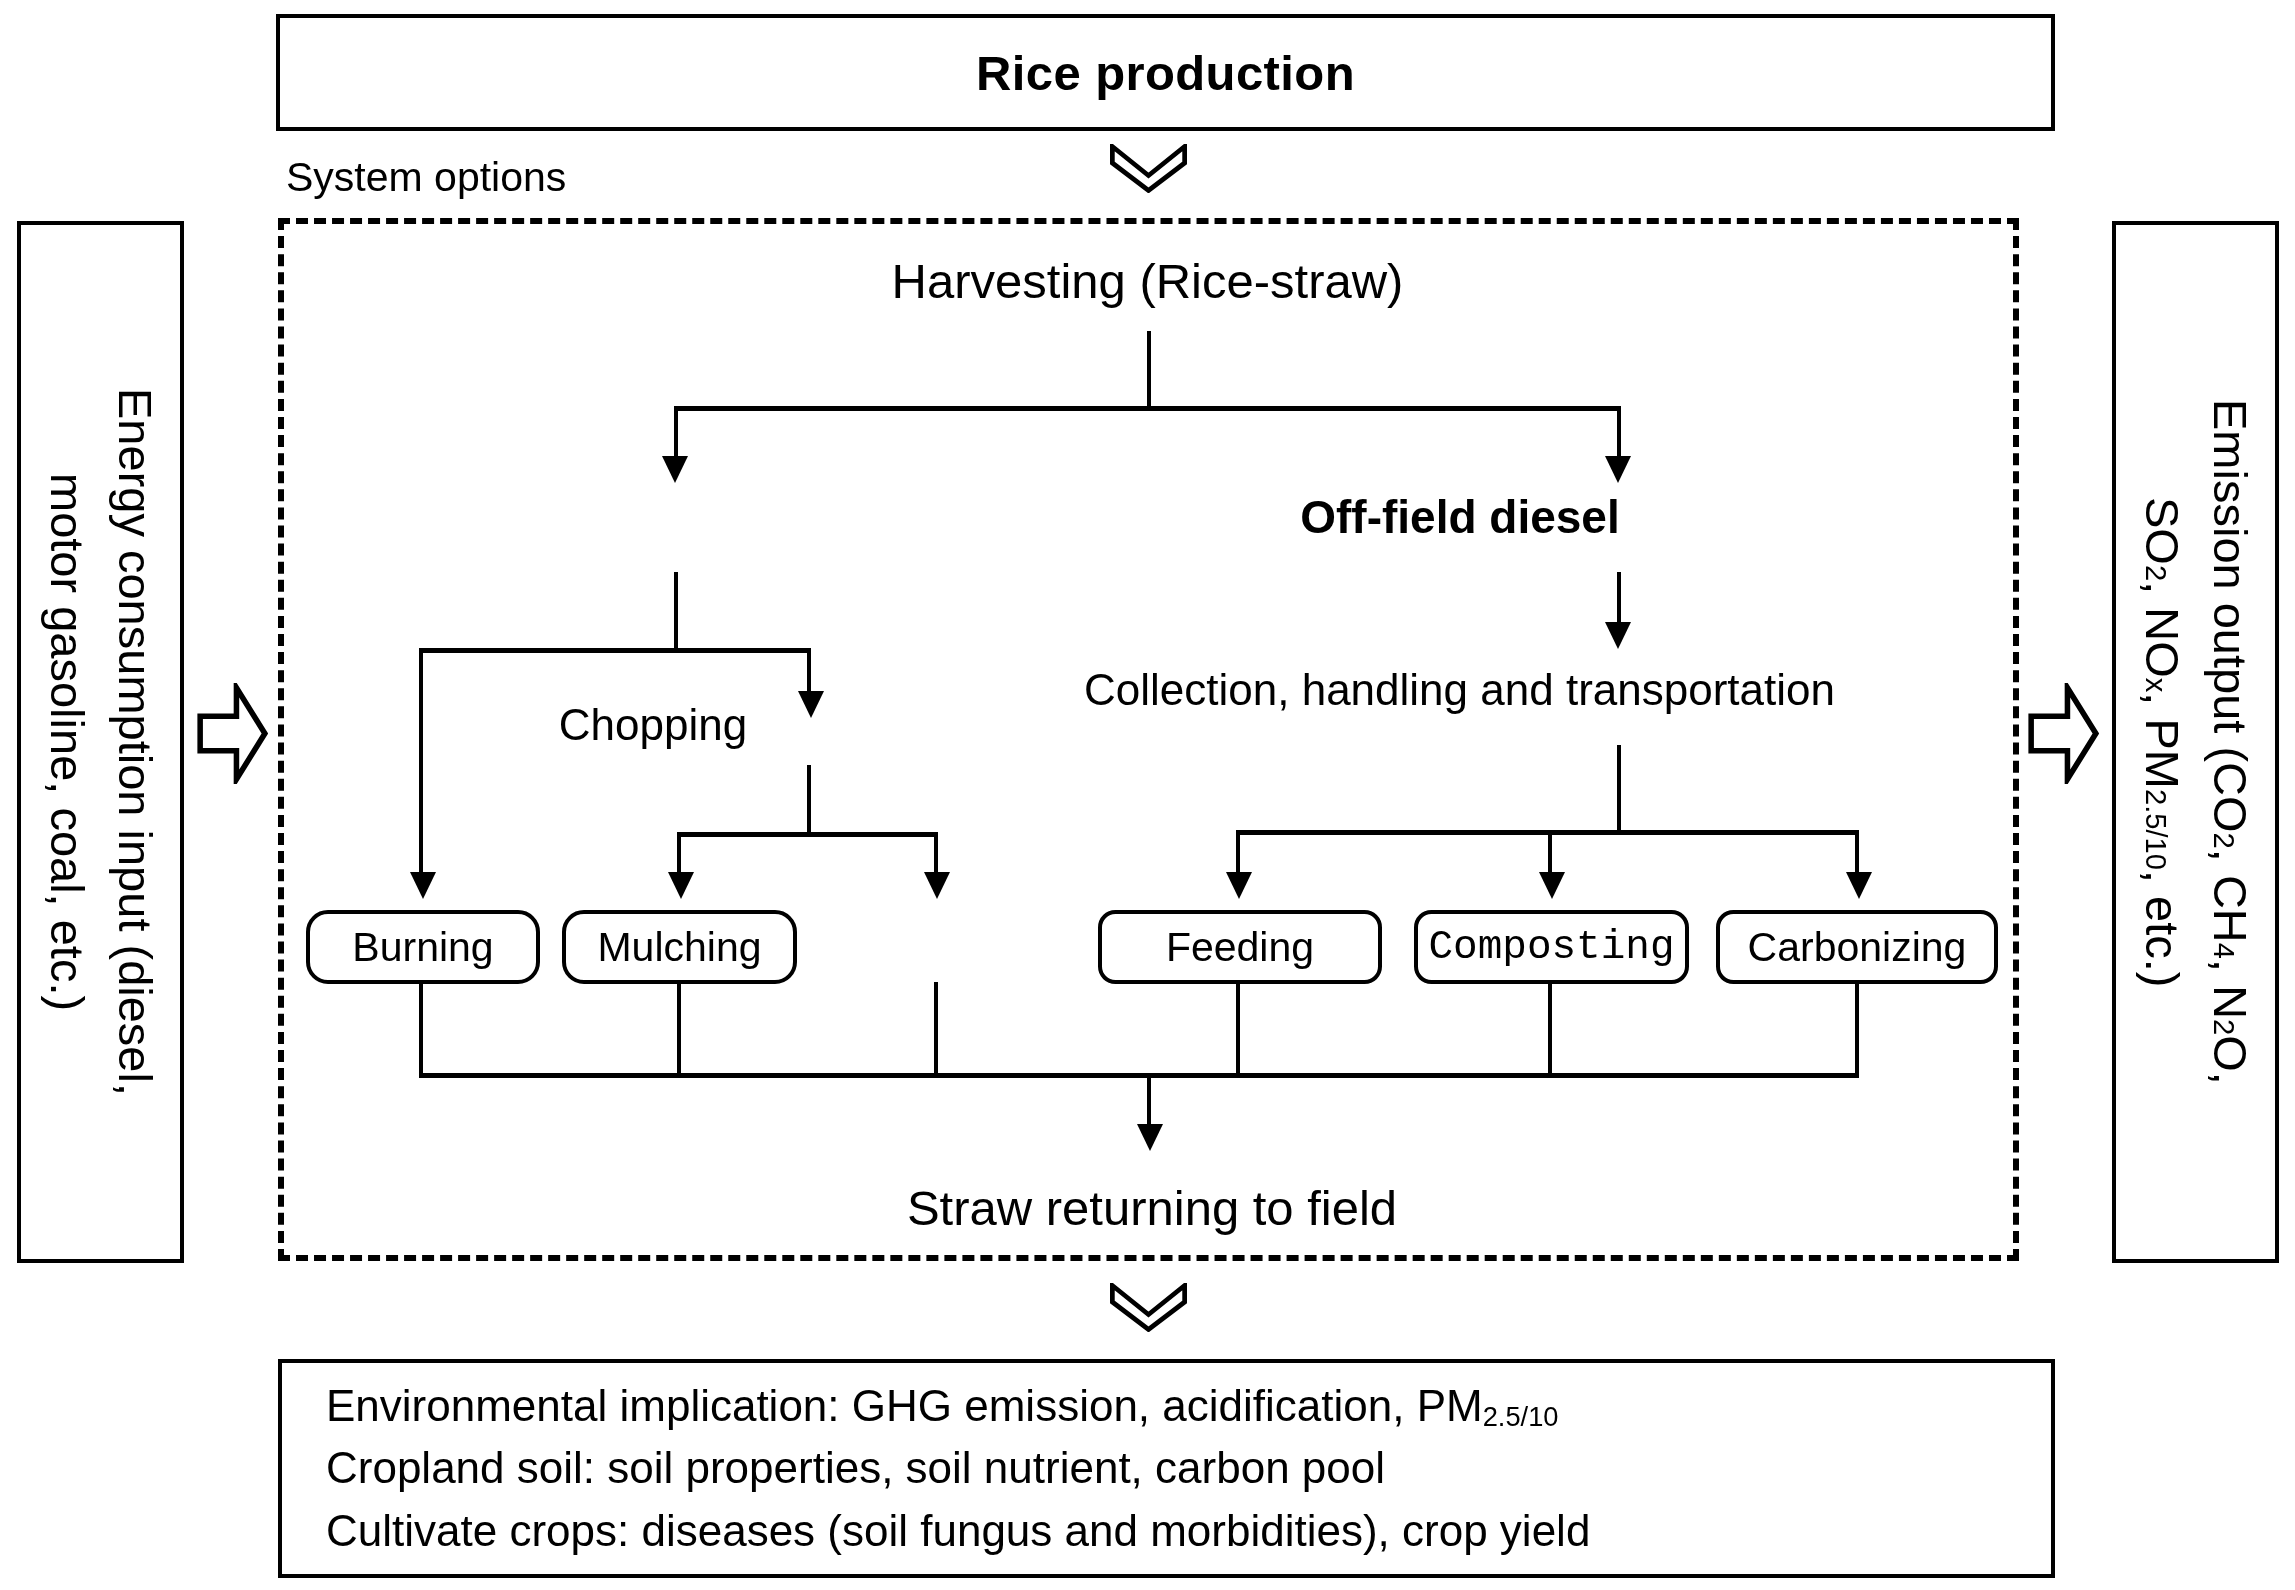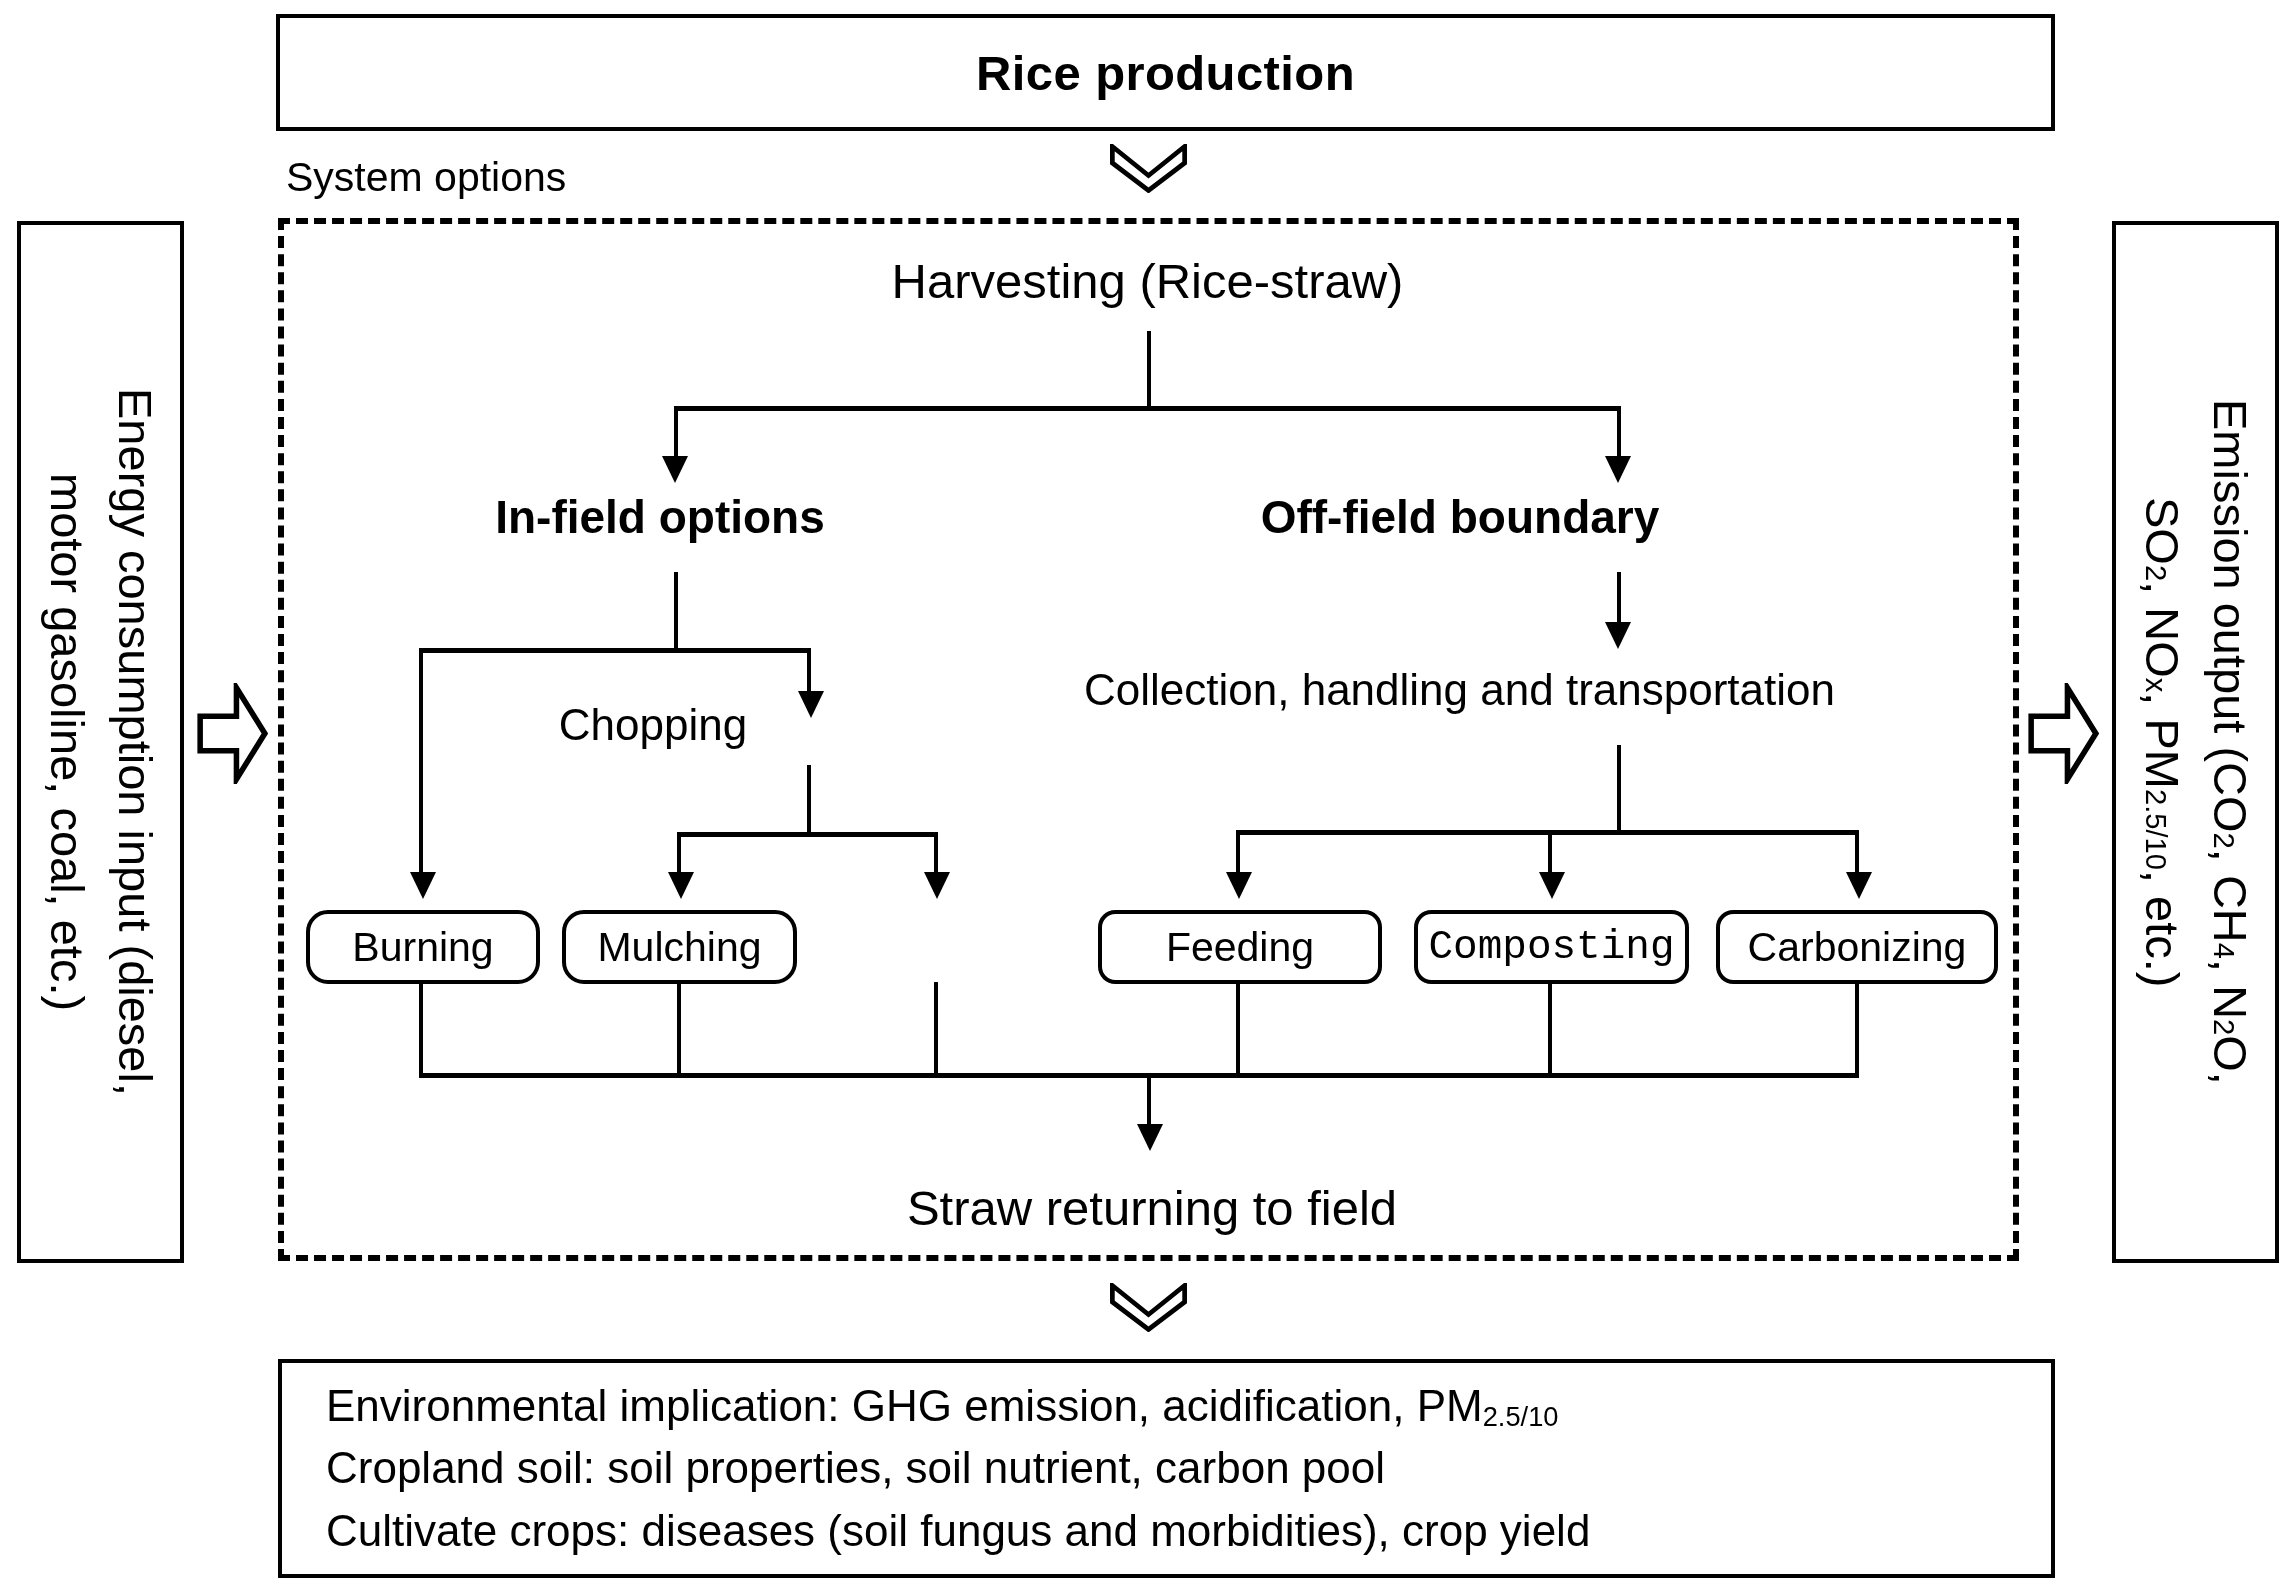--- a/index.html
+++ b/index.html
@@ -245,41 +245,40 @@
   <div class="vline" style="left:1147px; top:331px; height:77px;"></div>
 
   <div class="hline" style="left:674px; top:406px; width:947px;"></div>
 
   <div class="vline" style="left:674px; top:406px; height:55px;"></div>
   <div class="arrowhead" style="left:662px; top:456px;"></div>
 
   <div class="vline" style="left:1617px; top:406px; height:55px;"></div>
   <div class="arrowhead" style="left:1605px; top:456px;"></div>
 
-  <div class="label options-heading" id="infield-label">In-field options</div>
 
   <div class="vline" style="left:674px; top:572px; height:79px;"></div>
   <div class="hline" style="left:419px; top:648px; width:392px;"></div>
 
   <div class="vline" style="left:419px; top:648px; height:229px;"></div>
   <div class="arrowhead" style="left:410px; top:872px;"></div>
 
   <div class="vline" style="left:807px; top:648px; height:49px;"></div>
   <div class="arrowhead" style="left:798px; top:691px;"></div>
 
   <div class="label" id="chopping-label">Chopping</div>
 
   <div class="vline" style="left:807px; top:765px; height:69px;"></div>
   <div class="hline" style="left:677px; top:832px; width:260px;"></div>
   <div class="vline" style="left:677px; top:832px; height:44px;"></div>
   <div class="arrowhead" style="left:668px; top:872px;"></div>
   <div class="vline" style="left:934px; top:832px; height:44px;"></div>
   <div class="arrowhead" style="left:924px; top:872px;"></div>
 
-  <div class="label options-heading" id="offfield-label">Off-field boundary</div>
+  <div class="label options-heading" id="offfield-label">Off-field diesel</div>
 
   <div class="vline" style="left:1617px; top:572px; height:55px;"></div>
   <div class="arrowhead" style="left:1605px; top:622px;"></div>
 
   <div class="label" id="collection-label">Collection, handling and transportation</div>
 
   <div class="vline" style="left:1617px; top:745px; height:88px;"></div>
   <div class="hline" style="left:1236px; top:830px; width:623px;"></div>
   <div class="vline" style="left:1236px; top:830px; height:46px;"></div>
   <div class="arrowhead" style="left:1226px; top:872px;"></div>

